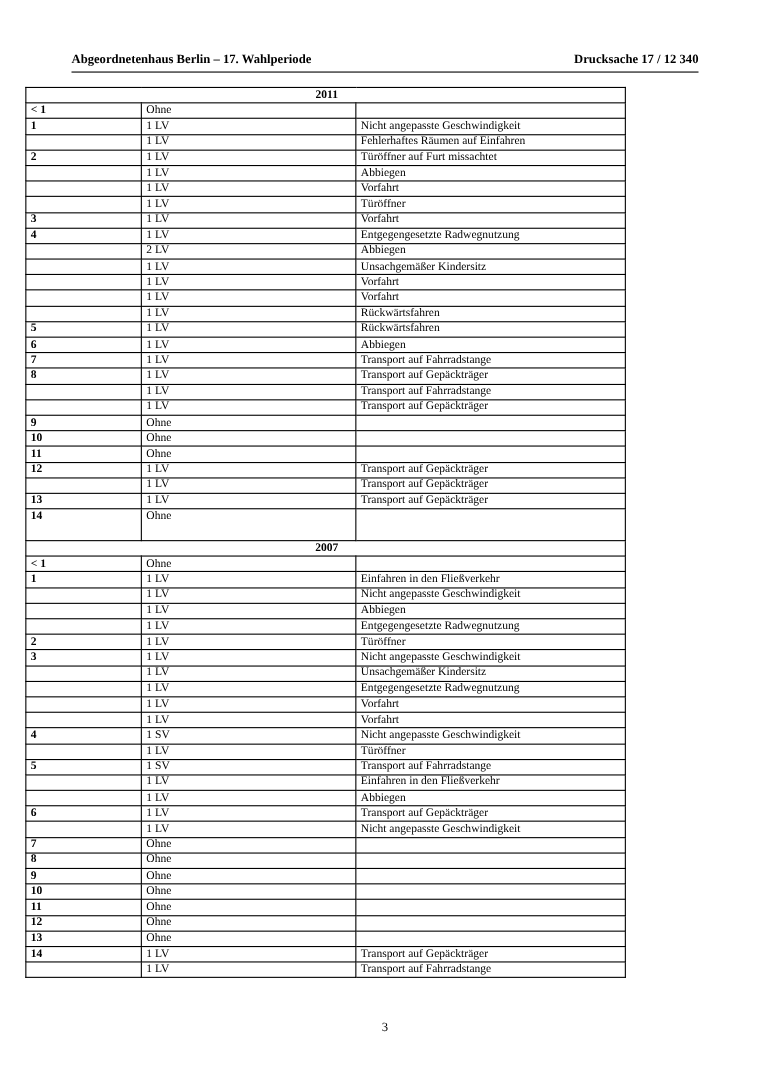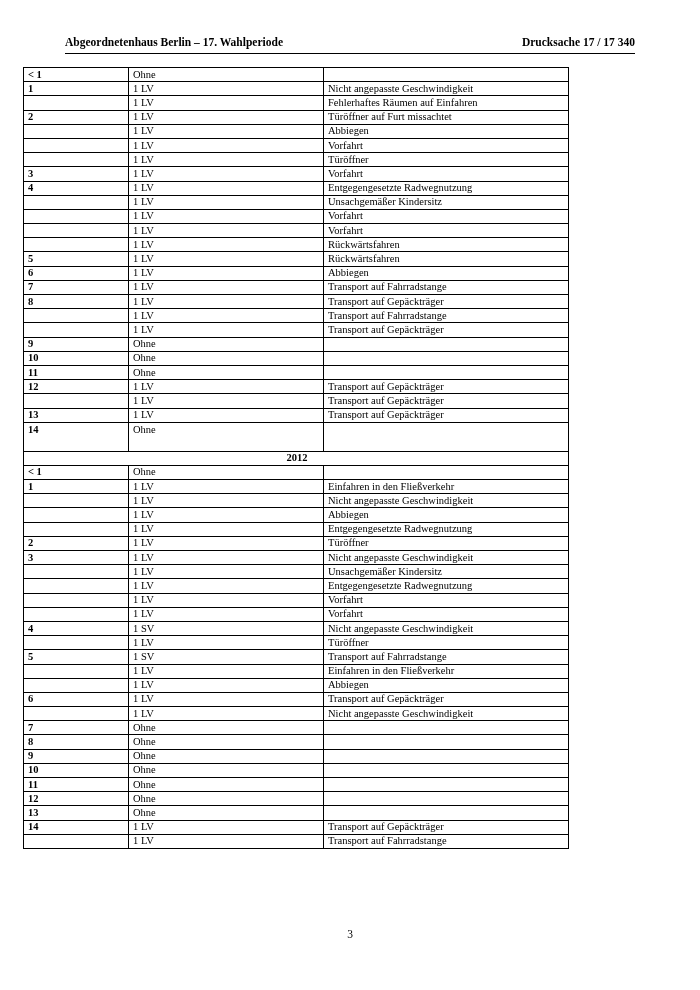--- a/index.html
+++ b/index.html
@@ -6,21 +6,21 @@
   body {
     width: 700px; height: 990px;
     background: #ffffff;
     color: #000000;
     font-family: "Liberation Serif", serif;
     position: relative;
     overflow: hidden;
   }
   .page-header {
     margin: 0 65px;
-    padding-top: 36px;
+    padding-top: 48px;
     padding-bottom: 5px;
     border-bottom: 1.5px solid #000;
     display: flex;
     justify-content: space-between;
     align-items: center;
     font-weight: bold;
     font-size: 11.5px;
     line-height: 12px;
   }
   table.doc-table {
@@ -54,31 +54,34 @@
     left: 0; width: 700px;
     text-align: center;
     font-size: 11.5px;
   }
 </style>
 </head>
 <body>
 
 <div class="page-header">
   <span>Abgeordnetenhaus Berlin – 17. Wahlperiode</span>
-  <span>Drucksache 17 / 17 340</span>
+  <span>Drucksache 17 / 12 340</span>
 </div>
 
 <table class="doc-table">
   <colgroup>
     <col style="width:105px">
     <col style="width:195px">
     <col style="width:245px">
   </colgroup>
   <tbody>
       <tr>
+        <td colspan="3" class="year-cell">2011</td>
+      </tr>
+      <tr>
         <td class="col-age">&lt; 1</td>
         <td class="col-injury">Ohne</td>
         <td class="col-cause"></td>
       </tr>
       <tr>
         <td class="col-age">1</td>
         <td class="col-injury">1 LV</td>
         <td class="col-cause">Nicht angepasste Geschwindigkeit</td>
       </tr>
       <tr>
@@ -108,20 +111,25 @@
       </tr>
       <tr>
         <td class="col-age">3</td>
         <td class="col-injury">1 LV</td>
         <td class="col-cause">Vorfahrt</td>
       </tr>
       <tr>
         <td class="col-age">4</td>
         <td class="col-injury">1 LV</td>
         <td class="col-cause">Entgegengesetzte Radwegnutzung</td>
+      </tr>
+      <tr>
+        <td class="col-age"></td>
+        <td class="col-injury">2 LV</td>
+        <td class="col-cause">Abbiegen</td>
       </tr>
       <tr>
         <td class="col-age"></td>
         <td class="col-injury">1 LV</td>
         <td class="col-cause">Unsachgemäßer Kindersitz</td>
       </tr>
       <tr>
         <td class="col-age"></td>
         <td class="col-injury">1 LV</td>
         <td class="col-cause">Vorfahrt</td>
@@ -195,21 +203,21 @@
         <td class="col-age">13</td>
         <td class="col-injury">1 LV</td>
         <td class="col-cause">Transport auf Gepäckträger</td>
       </tr>
       <tr class="tall-row">
         <td class="col-age">14</td>
         <td class="col-injury">Ohne</td>
         <td class="col-cause"></td>
       </tr>
       <tr>
-        <td colspan="3" class="year-cell">2012</td>
+        <td colspan="3" class="year-cell">2007</td>
       </tr>
       <tr>
         <td class="col-age">&lt; 1</td>
         <td class="col-injury">Ohne</td>
         <td class="col-cause"></td>
       </tr>
       <tr>
         <td class="col-age">1</td>
         <td class="col-injury">1 LV</td>
         <td class="col-cause">Einfahren in den Fließverkehr</td>

